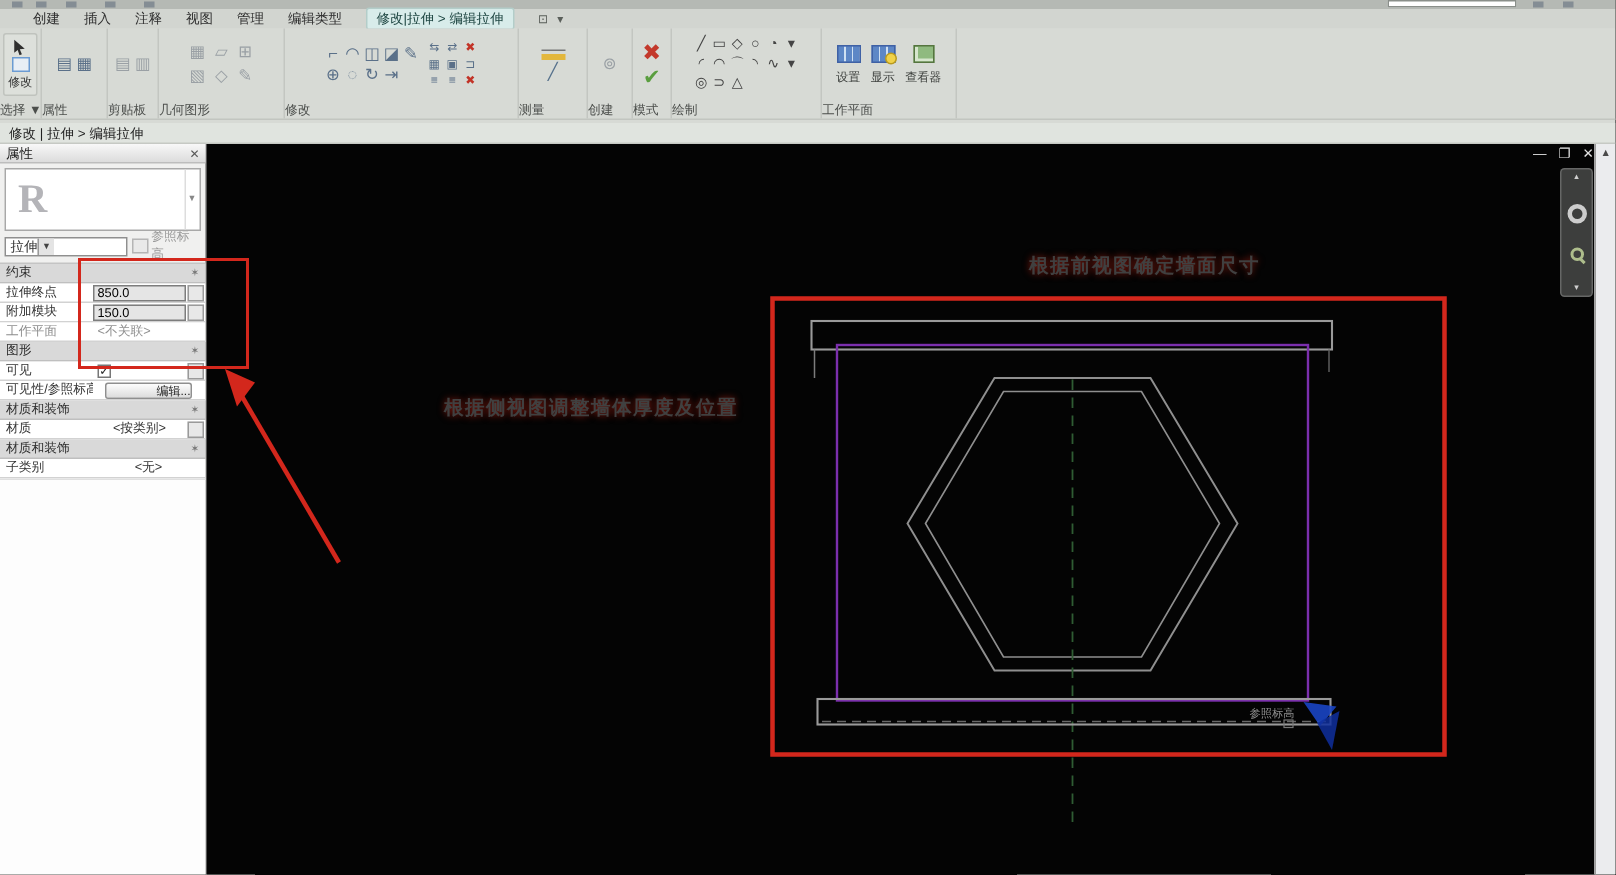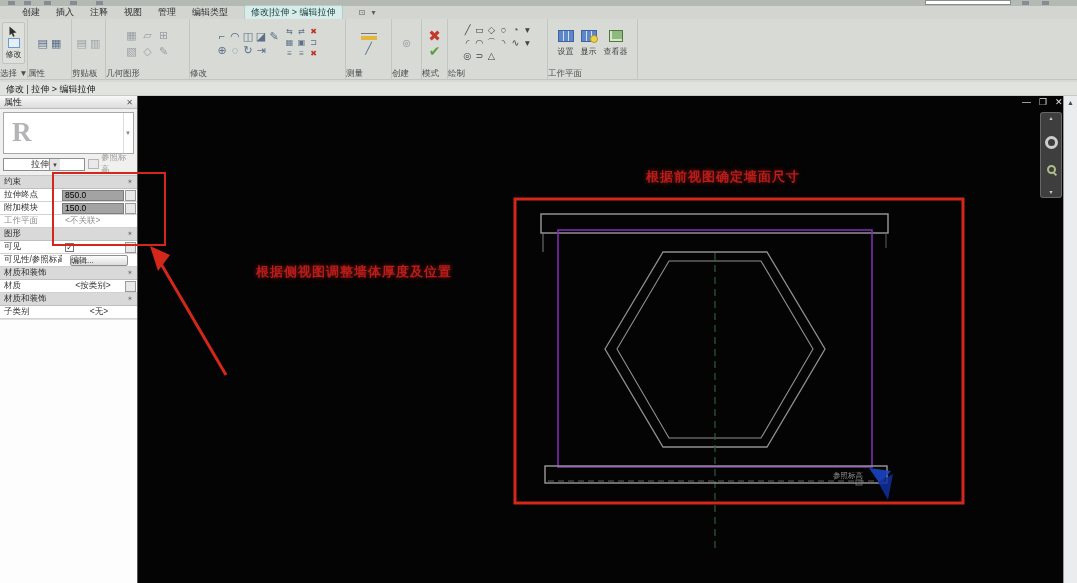--- a/index.html
+++ b/index.html
@@ -47,53 +47,53 @@
   .optionsbar { position:absolute; left:0; top:82px; width:1077px; height:14px; background:#e0e4df; border-bottom:1px solid #c6c9c4; font-size:9px; color:#222; line-height:14px; padding-left:6px; }
 
   
   .props { position:absolute; left:0; top:96px; width:138px; height:487px; background:#f0f0ef; border-right:1px solid #555; display:flex; flex-direction:column; }
   .props-title { height:13px; background:linear-gradient(#f8f8f8,#dcdcdc); border-bottom:1px solid #bdbdbd; display:flex; align-items:center; justify-content:space-between; padding:0 4px; font-size:9px; color:#222; }
   .props-close { color:#555; font-size:8px; cursor:default; }
   .type-selector { margin:3px 3px 0 3px; height:42px; background:#fff; border:1px solid #a8a8a8; position:relative; }
   .type-selector .r-logo { position:absolute; left:8px; top:4px; font-family:"Liberation Serif","DejaVu Serif",serif; font-size:27px; font-weight:bold; color:#b4b4b8; }
   .type-selector .sel-scroll { position:absolute; right:1px; top:0; bottom:0; width:9px; border-left:1px solid #ddd; display:flex; align-items:center; justify-content:center; color:#888; font-size:6px; }
   .type-row { margin:3px 3px 0 3px; height:14px; display:flex; gap:3px; align-items:center; }
-  .type-dd { width:84px; height:13px; background:#fff; border:1px solid #8f8f8f; display:flex; align-items:center; justify-content:center; padding-left:3px; font-size:9px; }
+  .type-dd { width:84px; height:13px; background:#fff; border:1px solid #8f8f8f; display:flex; align-items:center; justify-content:flex-start; padding-left:3px; font-size:9px; }
   .type-dd .dd-btn { width:11px; height:100%; background:#e4e4e4; border-left:1px solid #9a9a9a; text-align:center; font-size:6px; color:#444; line-height:12px; }
   .edit-type { display:flex; align-items:center; gap:2px; color:#9a9a9a; font-size:8.5px; }
   .edit-type .et-icon { width:11px; height:10px; border:1px solid #b5b5b5; background:#e9e9e9; }
   .pgrid { margin-top:4px; border-top:1px solid #c4c4c4; font-size:8.5px; }
   .prow { display:flex; height:13px; border-bottom:1px solid #d2d2d2; background:#fff; align-items:center; }
   .prow.section { background:#d9d9d9; border-bottom:1px solid #bfbfbf; }
   .prow .plabel { width:62px; padding-left:4px; color:#333; overflow:hidden; white-space:nowrap; }
   .prow.section .plabel { width:auto; flex:1; color:#2e2e2e; }
   .prow .expand { width:14px; text-align:center; color:#777; font-size:7px; }
   .pval { flex:1; height:11px; margin-right:1px; display:flex; align-items:center; }
-  .pval input { width:100%; height:11px; border:1px solid #7d7d7d; font-size:8.5px; padding:0 2px; font-family:inherit; background:#a3a3a3; }
+  .pval input { width:100%; height:11px; border:1px solid #7d7d7d; font-size:8.5px; padding:0 2px; font-family:inherit; background:#e5e5e5; }
   .pval.center { justify-content:center; color:#333; }
   .pval.mutedv { padding-left:3px; color:#909090;text-align:right; }
   .mini-btn { width:11px; height:11px; background:#e8e8e8; border:1px solid #9a9a9a; margin-right:1px; }
   .checkbox { width:9px; height:9px; border:1px solid #777; background:#fff; margin-left:3px; font-size:8px; line-height:8px; color:#222; text-align:center; }
-  .vg-btn { margin:0 auto; width:58px; height:11px; background:linear-gradient(#fdfdfd,#dcdcdc); border:1px solid #8f8f8f; border-radius:2px; text-align:left; font-size:8px; line-height:10px; color:#222; }
+  .vg-btn { margin:0 auto; width:58px; height:11px; background:linear-gradient(#fdfdfd,#dcdcdc); border:1px solid #8f8f8f; border-radius:2px; text-align:right; font-size:8px; line-height:10px; color:#222; }
   .props-rest { flex:1; background:#fdfdfd; border-top:1px solid #e0e0e0; }
 
   
   .canvas { position:absolute; left:138px; top:96px; width:925px; height:487px; background:#040404; }
   .win-controls { position:absolute; left:1022px; top:97px; display:flex; gap:8px; color:#e3e3e3; font-size:9px; z-index:5; }
   .win-controls span { cursor:default; }
   .navbar { position:absolute; left:1040px; top:112px; width:22px; height:86px; background:rgba(130,132,130,.45); border:1px solid rgba(180,180,180,.35); border-radius:3px; z-index:5; display:flex; flex-direction:column; align-items:center; justify-content:space-between; padding:2px 0; }
   .navbar .nv-arrow { color:#cfcfcf; font-size:6px; line-height:6px; }
   .navbar .wheel { width:13px; height:13px; border-radius:50%; border:3px solid #cdcdcd; background:transparent; }
   .navbar .zoomicon { width:9px; height:9px; border-radius:50%; border:2px solid #aebd8c; position:relative; }
   .navbar .zoomicon::after { content:""; position:absolute; right:-3px; bottom:-3px; width:4px; height:2px; background:#aebd8c; transform:rotate(45deg); }
   .scrollbar { position:absolute; left:1063px; top:96px; width:14px; height:487px; background:#ebecee; border-left:1px solid #9b9b9b; z-index:4; text-align:center; }
   .scrollbar .sb-up { display:block; margin-top:3px; color:#4a4a4a; font-size:7px; }
 
   
-  .anno { position:absolute; color:#b91c1c; font-weight:bold; font-size:13px; letter-spacing:1px; text-shadow:0 0 5px rgba(230,40,20,.55); z-index:6; white-space:nowrap; }
+  .anno { position:absolute; color:#404040; font-weight:bold; font-size:13px; letter-spacing:1px; text-shadow:0 0 5px rgba(230,40,20,.55); z-index:6; white-space:nowrap;margin-left:40px; }
   .anno-front { left:646px; top:168px; }
   .anno-side { left:256px; top:263px; }
   .red-propbox { position:absolute; left:52px; top:172px; width:114px; height:74px; border:2px solid #d3271c; z-index:6; }
 
   .overlay-svg { position:absolute; left:0; top:0; width:1077px; height:583px; z-index:3; pointer-events:none; }
   .cad-label { font-size:7.5px; fill:#8f8f8f; font-family:"Liberation Sans","DejaVu Sans",sans-serif; }
 </style>
 </head>
 <body>
 

